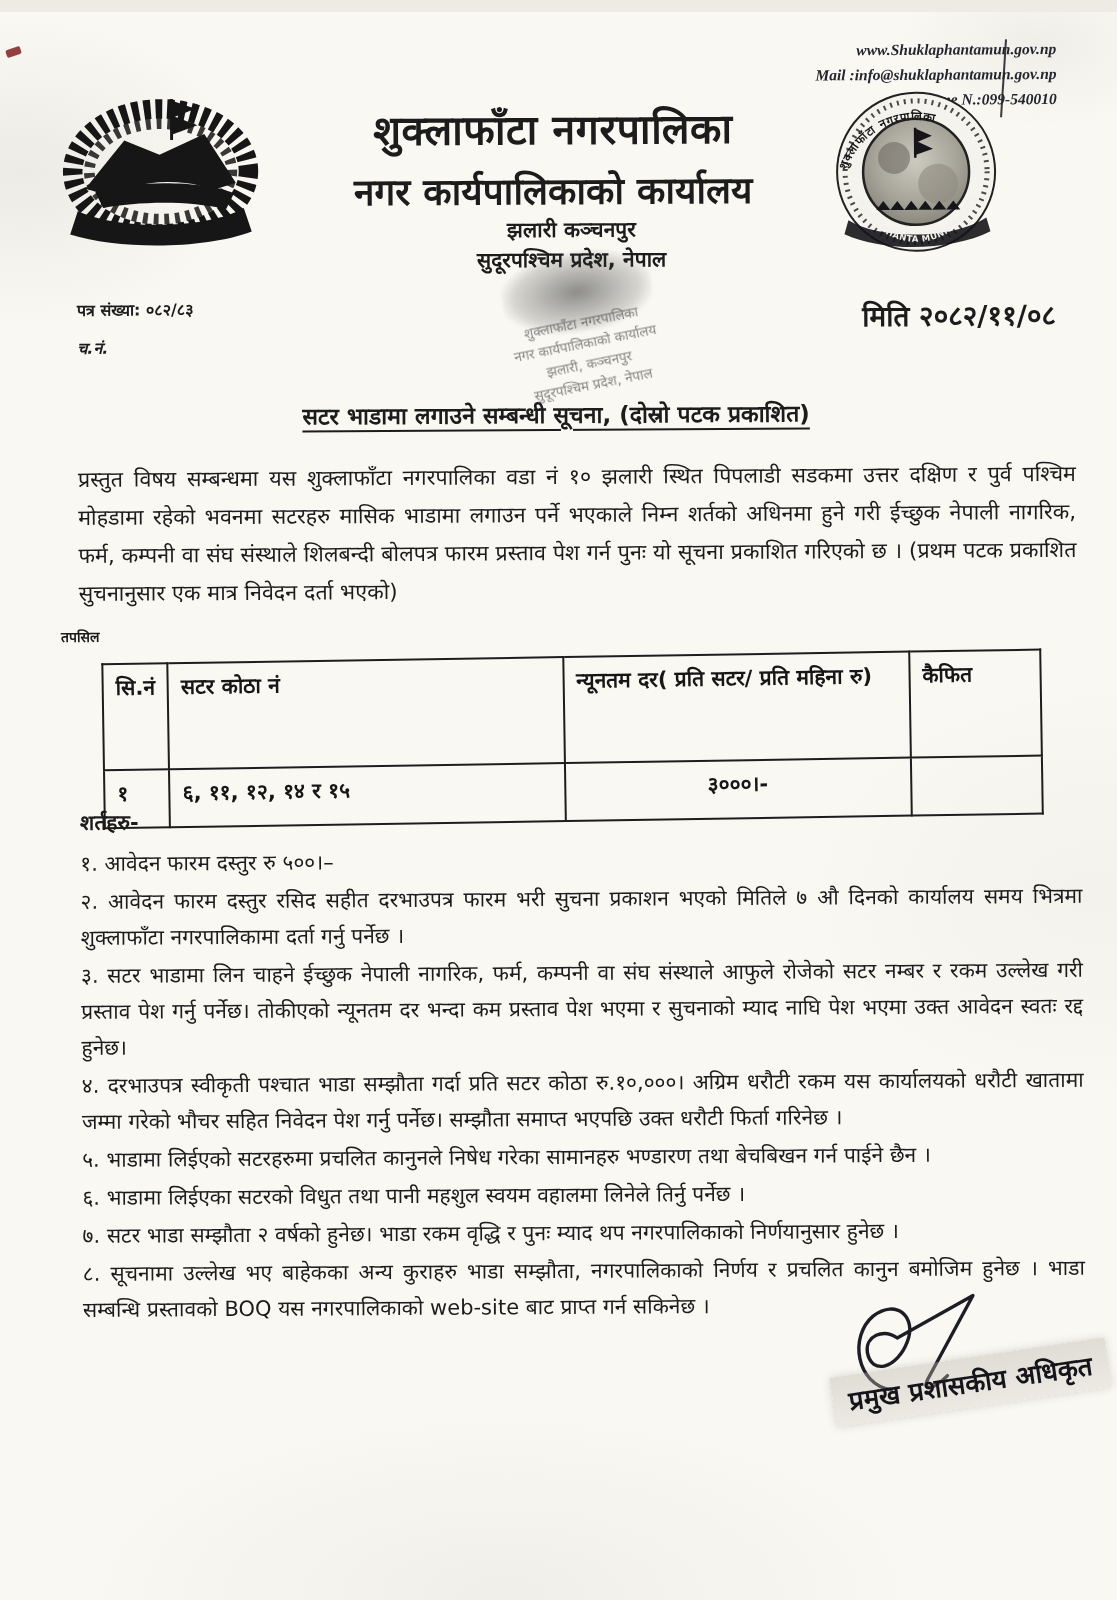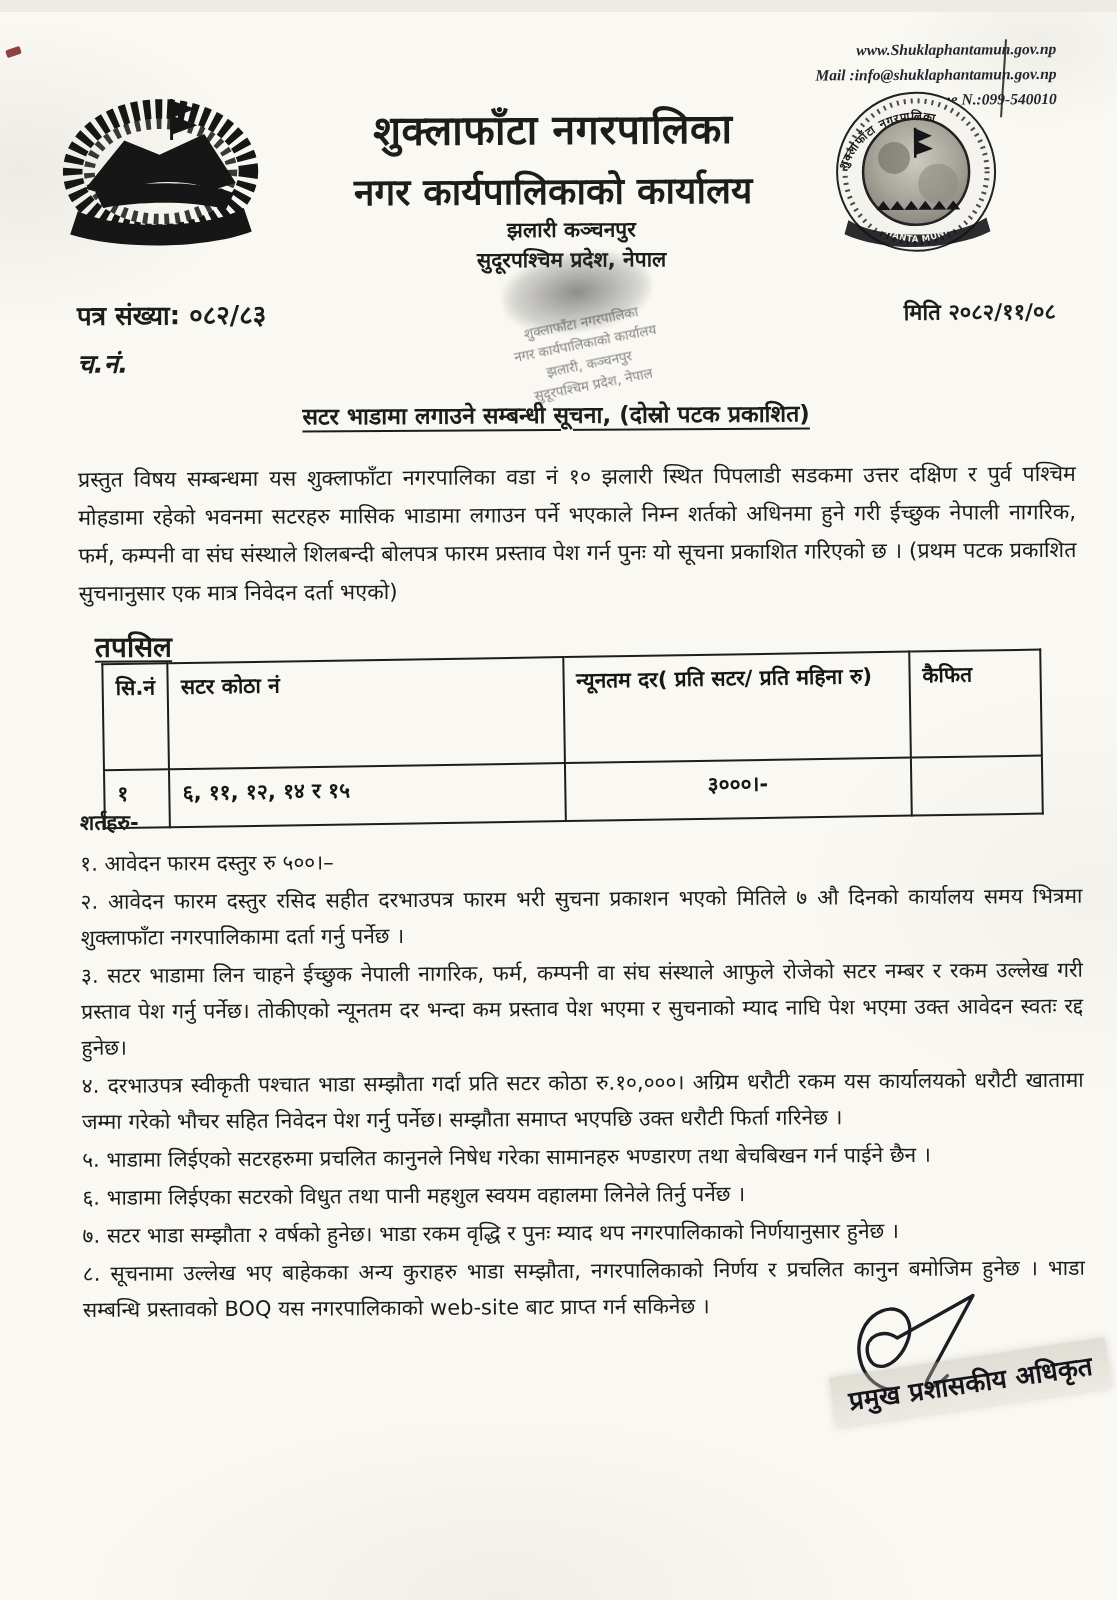--- a/index.html
+++ b/index.html
@@ -23,27 +23,27 @@
   .header-center{position:absolute;left:292px;top:88px;width:530px;text-align:center;}
   .muni-name{font-size:41px;font-weight:bold;letter-spacing:.5px;white-space:nowrap;}
   .office-name{font-size:37px;font-weight:bold;margin-top:8px;white-space:nowrap;}
   .seal-right{position:absolute;left:814px;top:78px;width:212px;height:168px;}
   .address{position:absolute;left:355px;top:203px;width:440px;text-align:center;font-size:21px;line-height:1.45;font-weight:600;}
   .wm-blob{position:absolute;left:505px;top:240px;width:150px;height:80px;
     background:radial-gradient(ellipse at center, rgba(35,35,35,0.50), rgba(60,60,60,0.18) 60%, transparent 75%);
     filter:blur(1.5px);transform:rotate(-8deg);}
   .watermark{position:absolute;left:450px;top:300px;width:280px;text-align:center;
     transform:rotate(-11deg);color:rgba(45,45,48,0.58);font-size:13.5px;line-height:1.55;filter:blur(0.4px);}
-  .ref-block{position:absolute;left:80px;top:288px;font-size:26px;font-weight:600;line-height:1.0;}
+  .ref-block{position:absolute;left:80px;top:288px;font-size:16px;font-weight:600;line-height:1.0;}
   .ref-block .chn{margin-top:22px;font-style:italic;}
-  .date{position:absolute;right:58px;top:286px;font-size:22px;font-weight:600;}
+  .date{position:absolute;right:58px;top:286px;font-size:28px;font-weight:600;}
   .title{position:absolute;left:0;top:386px;width:100%;text-align:center;}
   .title span{font-size:23px;font-weight:bold;text-decoration:underline;text-decoration-thickness:2px;text-underline-offset:6px;}
   .body-para{position:absolute;left:80px;top:446px;width:998px;font-size:21.5px;line-height:38px;text-align:justify;font-weight:500;}
-  .tapsil{position:absolute;left:96px;top:612px;font-size:28px;font-weight:bold;text-decoration:underline;text-decoration-thickness:2px;text-underline-offset:4px;}
+  .tapsil{position:absolute;left:62px;top:612px;font-size:14px;font-weight:bold;text-decoration-thickness:2px;text-underline-offset:4px;}
   table.shutter-table{position:absolute;left:103px;top:644px;width:940px;border-collapse:collapse;
     transform:rotate(-0.55deg);font-size:21px;font-weight:600;color:#161616;}
   .shutter-table th,.shutter-table td{border:2px solid #1d1d1d;padding:8px 12px;text-align:left;vertical-align:top;font-weight:600;}
   .shutter-table tr.hdr th{height:88px;}
   .shutter-table tr.row td{height:40px;}
   .shutter-table .c-rate-val{text-align:center;}
   .terms{position:absolute;left:80px;top:790px;width:1002px;font-size:21px;line-height:36px;font-weight:500;}
   .terms-heading{margin-bottom:5px;font-weight:600;}
   .term{text-align:justify;margin-bottom:2px;}
   .signature-wrap{position:absolute;left:842px;top:1278px;width:195px;height:135px;}

